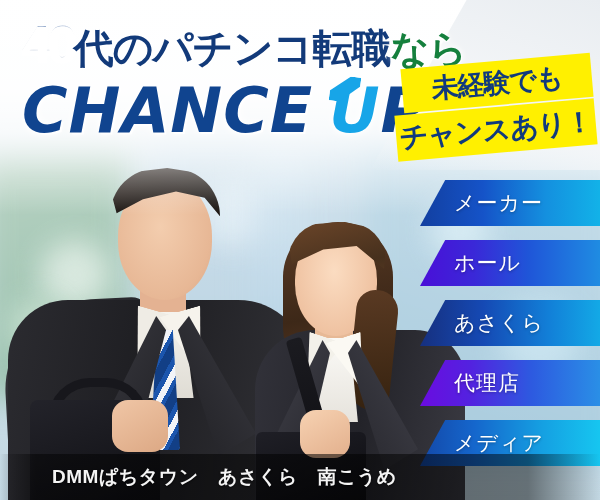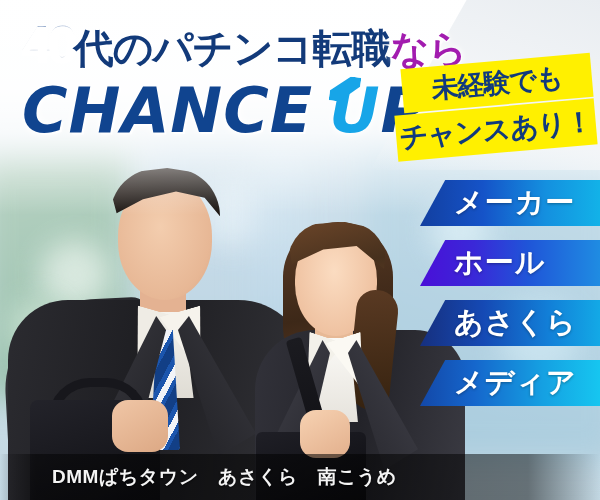--- a/index.html
+++ b/index.html
@@ -189,21 +189,21 @@
     font-size:42px;font-weight:700;letter-spacing:-1px;white-space:nowrap;
     color:#123a7a;
     text-shadow:0 0 6px #fff,0 0 10px #fff,1px 1px 0 #fff,-1px 1px 0 #fff;
   }
   .headline .num{
     font-size:52px;font-weight:800;letter-spacing:-3px;
     background:linear-gradient(180deg,#1d4f9c 0%,#0d2a5e 100%);
     -webkit-background-clip:text;background-clip:text;color:transparent;
   }
   .headline .jp{font-size:40px;}
-  .headline .tail{color:#a21caf;font-size:38px;}
+  .headline .tail{color:#15803d;font-size:38px;}
 
   
   .logo{
     position:absolute;left:22px;top:74px;white-space:nowrap;
     font-family:"DejaVu Sans","Liberation Sans",sans-serif;
   }
   .logo .chance{
     font-size:62px;font-weight:800;font-style:italic;letter-spacing:1px;
     color:#10448f;
     text-shadow:0 0 7px #fff,0 0 12px #fff,2px 2px 0 rgba(255,255,255,.9);
@@ -239,21 +239,21 @@
 
   
   .cats{position:absolute;left:420px;top:180px;width:180px;}
   .cat{
     position:relative;height:46px;margin-bottom:14px;
     display:flex;align-items:center;
     clip-path:polygon(14% 0,100% 0,100% 100%,0 100%);
     box-shadow:0 2px 5px rgba(0,0,0,.22);
   }
   .cat .lbl{
-    margin-left:34px;color:#ffffff;font-size:29px;font-weight:700;
+    margin-left:34px;color:#ffffff;font-size:21px;font-weight:400;
     letter-spacing:1px;white-space:nowrap;
     text-shadow:0 1px 3px rgba(0,0,0,.32);
     text-align:right;
   }
   .cat.c1{background:linear-gradient(90deg,#123fa0 0%,#1553c8 35%,#1490df 70%,#12b2e8 100%);}
   .cat.c2{background:linear-gradient(90deg,#4a0fd8 0%,#3a28d8 30%,#1f55d8 60%,#1f8ce2 100%);}
   .cat.c3{background:linear-gradient(90deg,#16307f 0%,#1549b4 35%,#1280d8 72%,#13a9e6 100%);}
   .cat.c4{background:linear-gradient(90deg,#6a0ce0 0%,#5322e0 28%,#2d5ae0 62%,#2a8fe6 100%);}
   .cat.c5{background:linear-gradient(90deg,#1348a8 0%,#1566cc 30%,#15a0e2 68%,#16c6f0 100%);}
 
@@ -342,20 +342,23 @@
   <div class="cats">
     <div class="cat c1">
       <span class="lbl">メーカー</span>
     </div>
     <div class="cat c2">
       <span class="lbl">ホール</span>
     </div>
     <div class="cat c3">
       <span class="lbl">あさくら</span>
     </div>
+    <div class="cat c4">
+      <span class="lbl">代理店</span>
+    </div>
     <div class="cat c5">
       <span class="lbl">メディア</span>
     </div>
   </div>
 
   <div class="credit">
     <span class="txt">DMMぱちタウン　あさくら　南こうめ</span>
   </div>
 
 </div>

